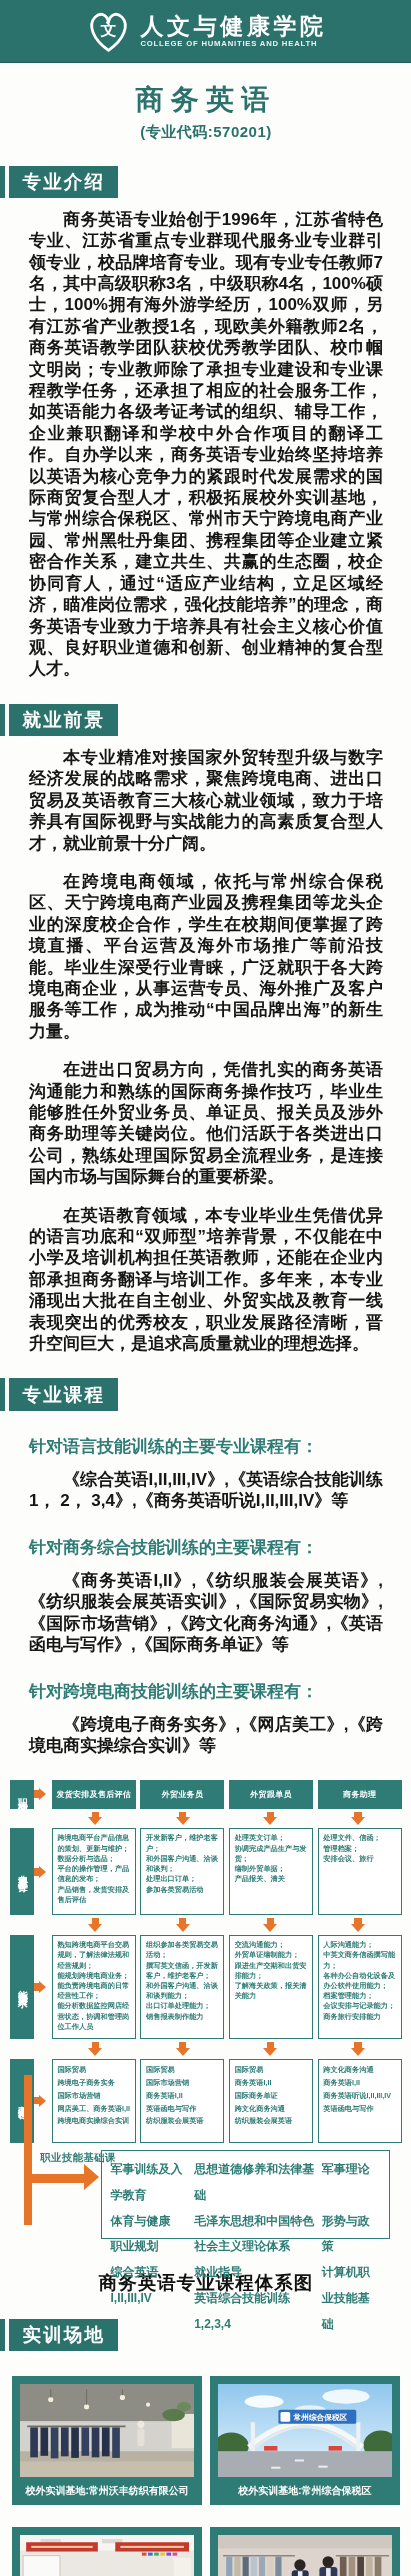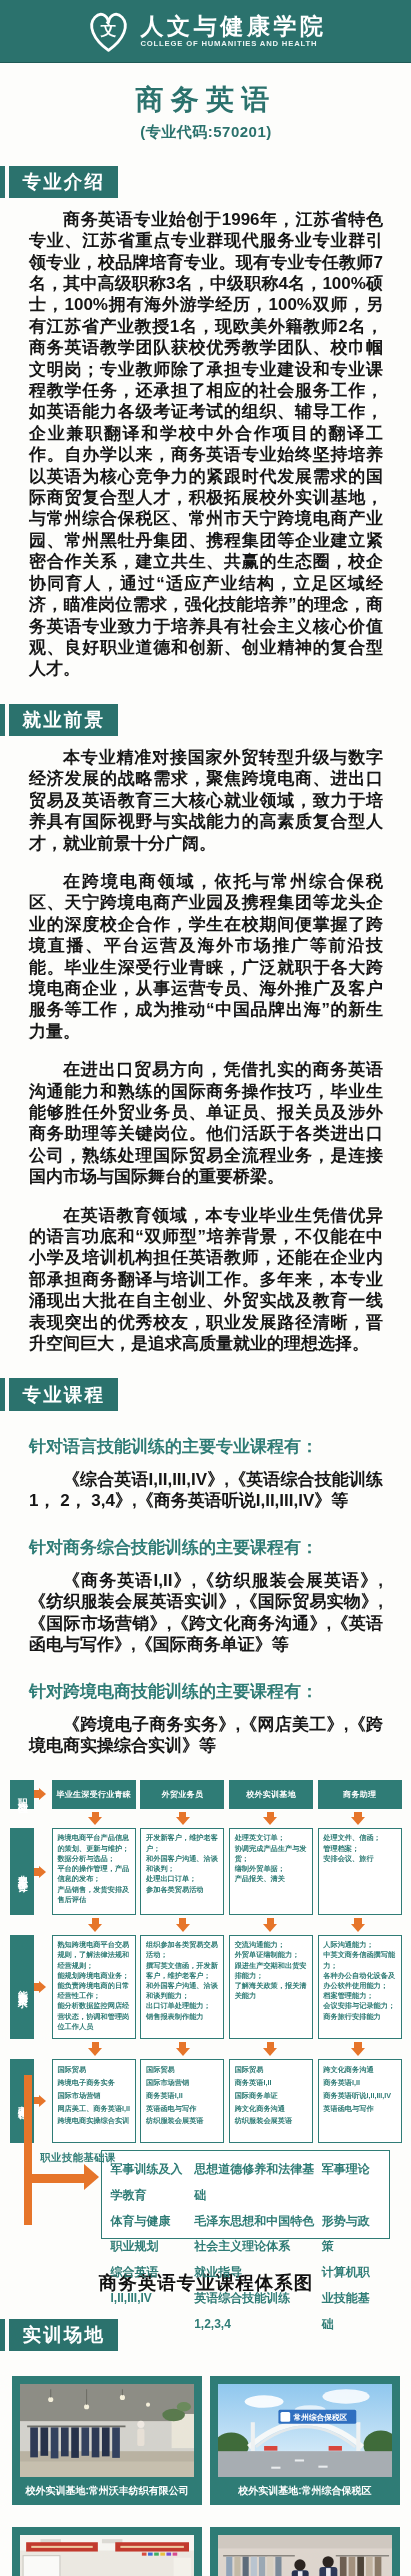--- a/index.html
+++ b/index.html
@@ -129,23 +129,23 @@
 
   <div class="diagram">
 
     <div class="drow header">
       <div class="dlabel">职业岗位</div>
       <div class="rarr">
           <span class="stem"></span>
           <span class="tri"></span>
         </div>
       <div class="dcells">
-        <div class="dhead">毕业生深受行业青睐</div>
+        <div class="dhead">发货安排及售后评估</div>
         <div class="dhead">外贸业务员</div>
-        <div class="dhead">校外实训基地</div>
+        <div class="dhead">外贸跟单员</div>
         <div class="dhead">商务助理</div>
       </div>
     </div>
 
     <div class="arrowrow">
       <div class="sp"></div>
       <div class="ac">
           <span class="ad">
             <span class="stem"></span>
             <span class="tri"></span>

